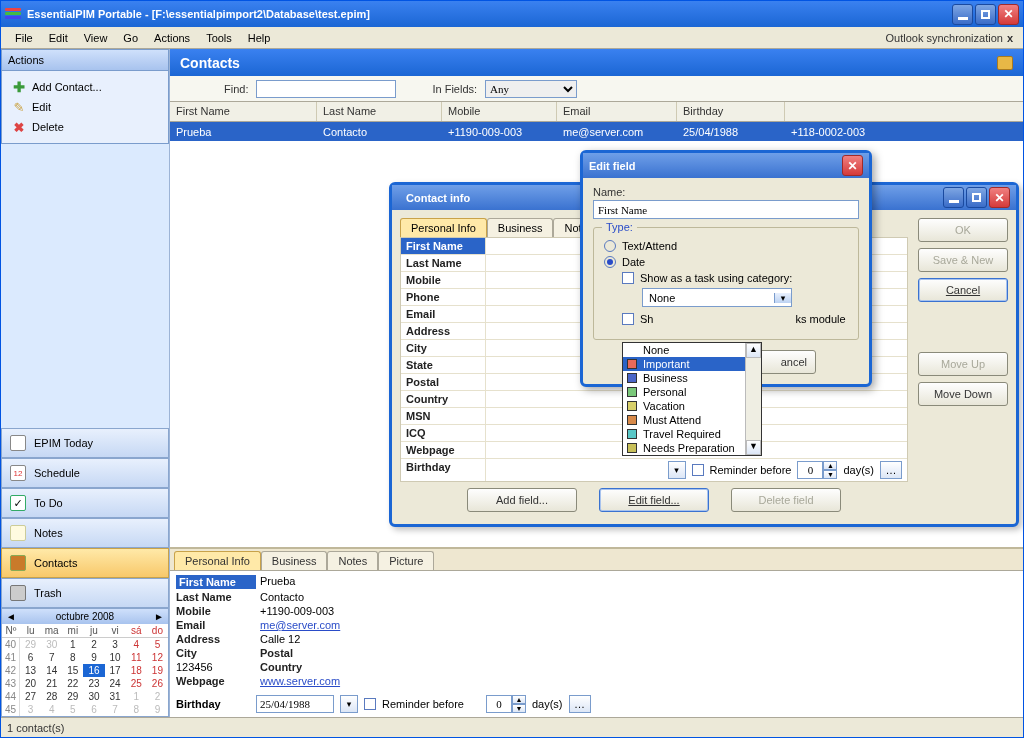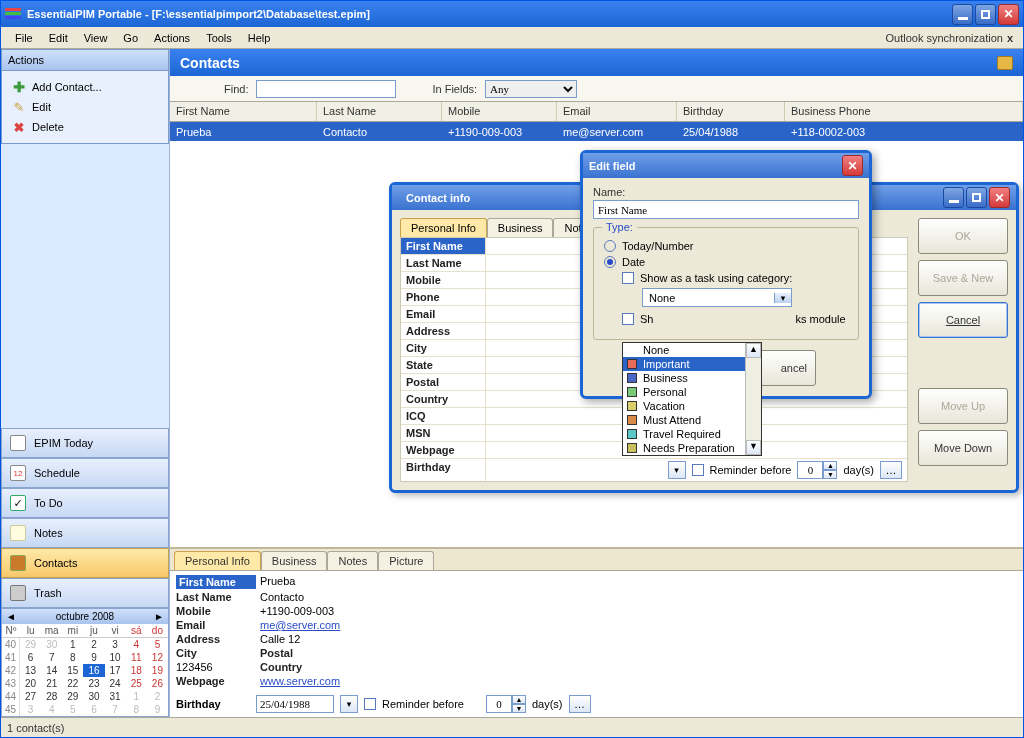--- a/index.html
+++ b/index.html
@@ -112,21 +112,21 @@
   .dlg-tab.active{background:#ffe9a8;border-color:#c8a24a;}
   .field-table{border:1px solid #cfcab3;background:#fff;}
   .ft-row{display:flex;border-bottom:1px solid #e6e1cd;}
   .ft-row:last-child{border-bottom:none;}
   .ft-name{width:85px;font-weight:bold;padding:2px 5px;background:#fff;color:#222;border-right:1px solid #e6e1cd;}
   .ft-name.sel{background:#2a64c8;color:#fff;}
   .ft-val{flex:1;padding:2px 5px;min-height:16px;}
   .ft-bday{display:flex;align-items:center;gap:6px;}
   
   .dlg-right{width:90px;display:flex;flex-direction:column;gap:6px;align-items:stretch;}
-  .btn{border:1px solid #8a8a7a;border-radius:3px;background:linear-gradient(#fefefe,#e8e6d8);padding:11px 0;text-align:center;cursor:pointer;color:#333;}
+  .btn{border:1px solid #8a8a7a;border-radius:3px;background:linear-gradient(#fefefe,#e8e6d8);padding:5px 0;text-align:center;cursor:pointer;color:#333;}
   .btn.disabled{color:#a8a89a;cursor:default;}
   .btn.default{border:1px solid #3a72d0;box-shadow:0 0 0 1px #a8c3ee inset;text-decoration:underline;}
 
   .dlg-bottom-btns{display:flex;gap:22px;justify-content:center;padding:6px 0 4px;}
   .dlg-bottom-btns .btn{width:110px;}
 
   
   .dlg-edit{position:absolute;left:410px;top:101px;width:292px;background:#ece9d8;border:3px solid #1b66d4;border-radius:6px;box-shadow:3px 3px 8px rgba(0,0,0,.35);z-index:30;}
   .dlg-edit .body{padding:8px 10px 10px;}
   .dlg-edit .lbl{margin-bottom:2px;color:#333;}
@@ -320,21 +320,20 @@
         <span style="width:20px"></span>
         <label>In Fields:</label>
         <select class="combo2"><option>Any</option></select>
       </div>
       <div class="tablehdr">
         <div class="th c-fn">First Name</div>
         <div class="th c-ln">Last Name</div>
         <div class="th c-mob">Mobile</div>
         <div class="th c-em">Email</div>
         <div class="th c-bd">Birthday</div>
-        <div class="th c-bp">Business Phone</div>
       </div>
       <div class="tablerow sel">
         <div class="td c-fn">Prueba</div>
         <div class="td c-ln">Contacto</div>
         <div class="td c-mob">+1190-009-003</div>
         <div class="td c-em">me@server.com</div>
         <div class="td c-bd">25/04/1988</div>
         <div class="td c-bp">+118-0002-003</div>
       </div>
 
@@ -444,25 +443,25 @@
                 </div>
                 <div class="ft-row">
                   <div class="ft-name">Postal</div>
                   <div class="ft-val"></div>
                 </div>
                 <div class="ft-row">
                   <div class="ft-name">Country</div>
                   <div class="ft-val"></div>
                 </div>
                 <div class="ft-row">
+                  <div class="ft-name">MSN</div>
+                  <div class="ft-val"></div>
+                </div>
+                <div class="ft-row">
                   <div class="ft-name">ICQ</div>
-                  <div class="ft-val"></div>
-                </div>
-                <div class="ft-row">
-                  <div class="ft-name">MSN</div>
                   <div class="ft-val"></div>
                 </div>
                 <div class="ft-row">
                   <div class="ft-name">Webpage</div>
                   <div class="ft-val"></div>
                 </div>
                 <div class="ft-row">
                   <div class="ft-name">Birthday</div>
                   <div class="ft-val ft-bday">
                     <span style="flex:1"></span>
@@ -474,20 +473,25 @@
                       <div class="ud">
                         <div>▲</div>
                         <div>▼</div>
                       </div>
                     </div>
                     <span>day(s)</span>
                     <div class="sqbtn">…</div>
                   </div>
                 </div>
               </div>
+            <div class="dlg-bottom-btns">
+              <div class="btn">Add field...</div>
+              <div class="btn default">Edit field...</div>
+              <div class="btn disabled">Delete field</div>
+            </div>
           </div>
           <div class="dlg-right">
             <div class="btn disabled">OK</div>
             <div class="btn disabled">Save &amp; New</div>
             <div class="btn default">Cancel</div>
             <div style="height:38px"></div>
             <div class="btn disabled">Move Up</div>
             <div class="btn">Move Down</div>
           </div>
         </div>
@@ -500,21 +504,21 @@
             <div class="win-btn close">✕</div>
           </div>
         </div>
         <div class="body">
           <div class="lbl">Name:</div>
           <input class="txt" value="First Name" style="">
           <div class="groupbox">
             <div class="legend">Type:</div>
             <div class="radio-row">
               <div class="radio"></div>
-              <span>Today/Number</span>
+              <span>Text/Attend</span>
             </div>
             <div class="radio-row">
               <div class="radio checked"></div>
               <span>Date</span>
             </div>
             <div class="radio-row indent">
               <div class="chk"></div>
               <span>Show as a task using category:</span>
             </div>
             <div class="indent" style="margin-left:38px;margin-top:4px;width:150px;">

